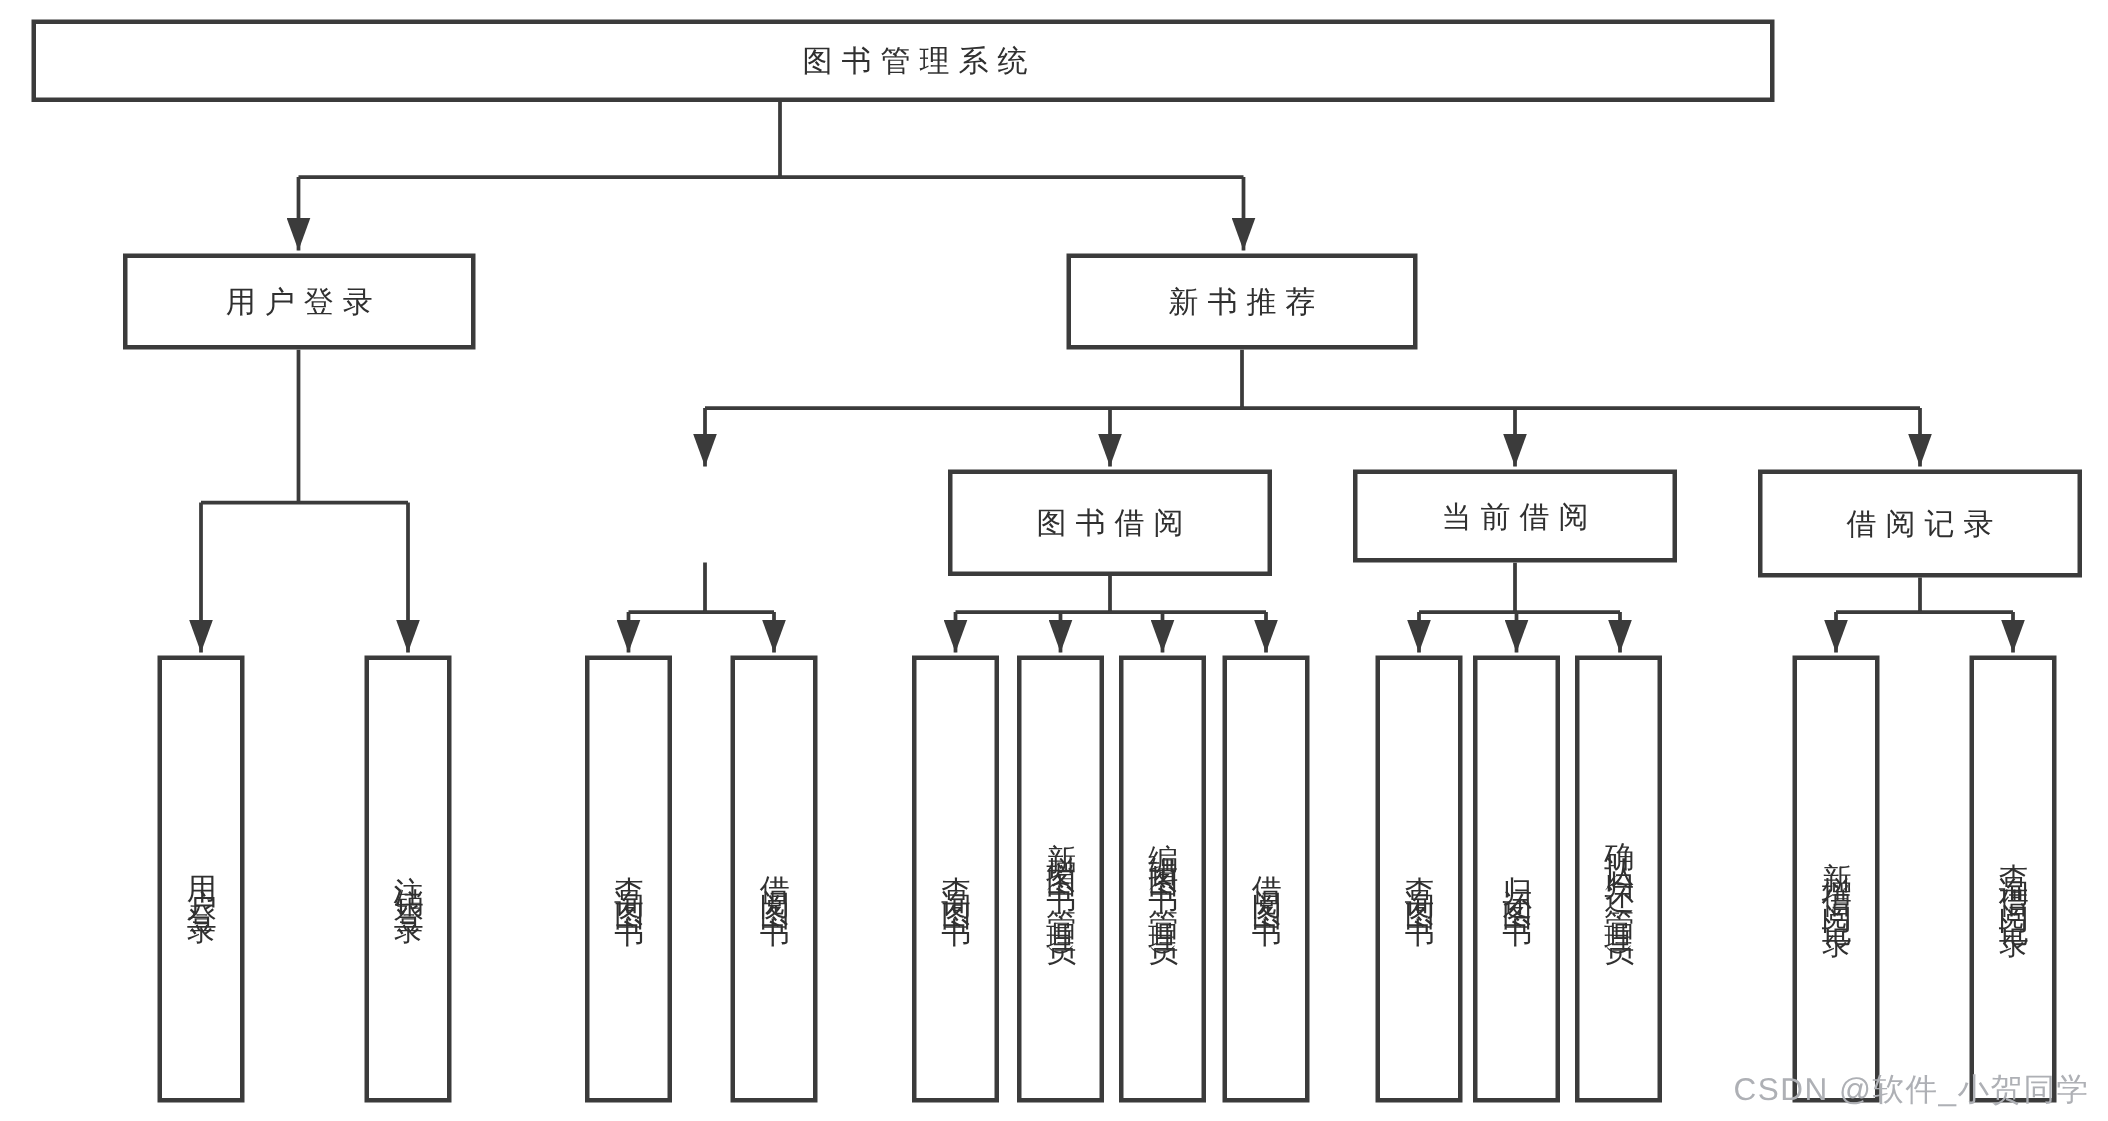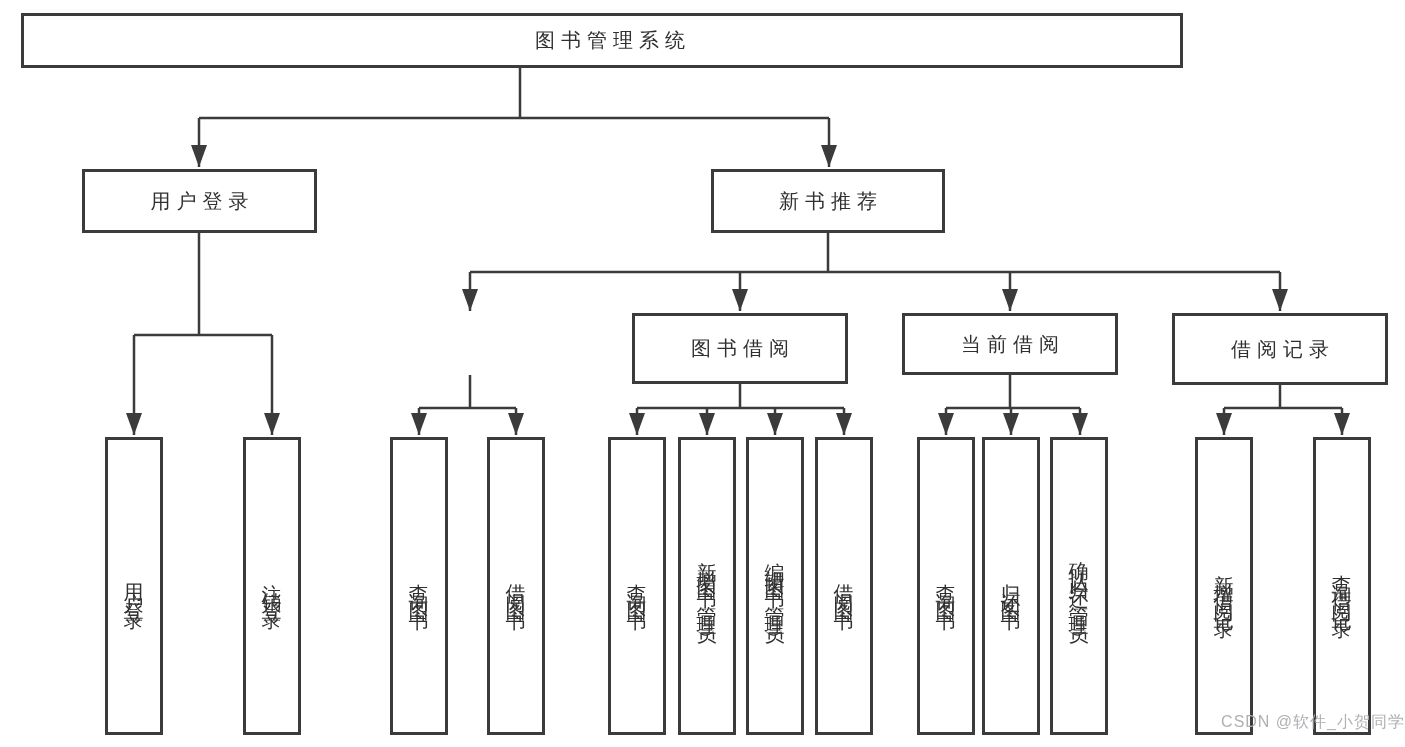--- a/index.html
+++ b/index.html
@@ -33,22 +33,22 @@
     writing-mode: vertical-rl;
     text-orientation: mixed;
     font-size: 20px;
     line-height: 1.1;
     letter-spacing: 9px;
     white-space: nowrap;
   }
   .watermark {
     position: absolute;
     top: 712px;
-    right: 0;
-    font-size: 16px;
+    right: 12px;
+    font-size: 21px;
     color: #aeb0b5;
     letter-spacing: 1px;
     white-space: nowrap;
   }
 </style>
 </head>
 <body>
 
 <div class="canvas">
 

